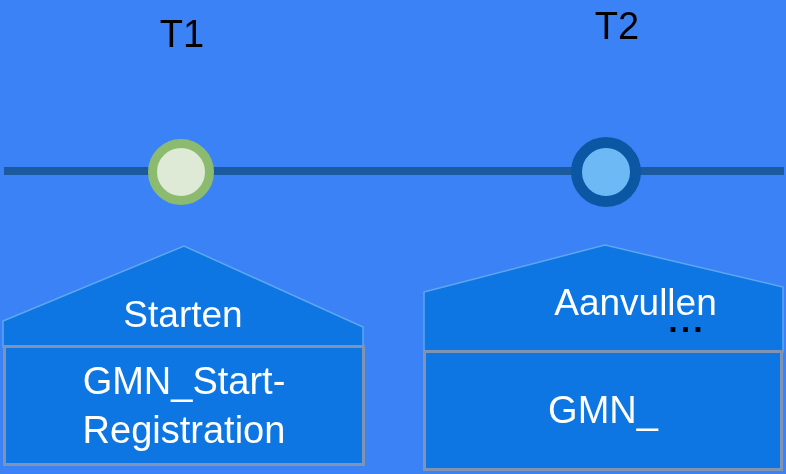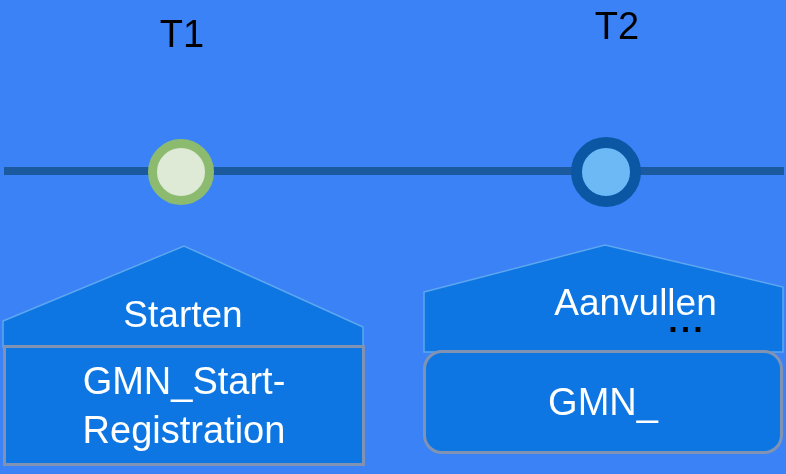--- a/index.html
+++ b/index.html
@@ -65,21 +65,21 @@
     display: flex;
     flex-direction: column;
     align-items: center;
     justify-content: center;
     text-align: center;
     font-size: 38px;
     line-height: 49px;
     color: #ffffff;
   }
   #box-left { left: 3px; top: 345px; width: 362px; height: 121px; }
-  #box-right { left: 423px; top: 350px; width: 360px; height: 104px; border-radius: 19px; }
+  #box-right { left: 423px; top: 350px; width: 360px; height: 121px; }
 </style>
 </head>
 <body>
 
 <div id="stage">
 
   <div id="t1-label" class="abs t-label">T1</div>
   <div id="t2-label" class="abs t-label">T2</div>
 
   <div id="timeline-line" class="abs" style="background-color: rgb(28, 90, 160);"></div>

